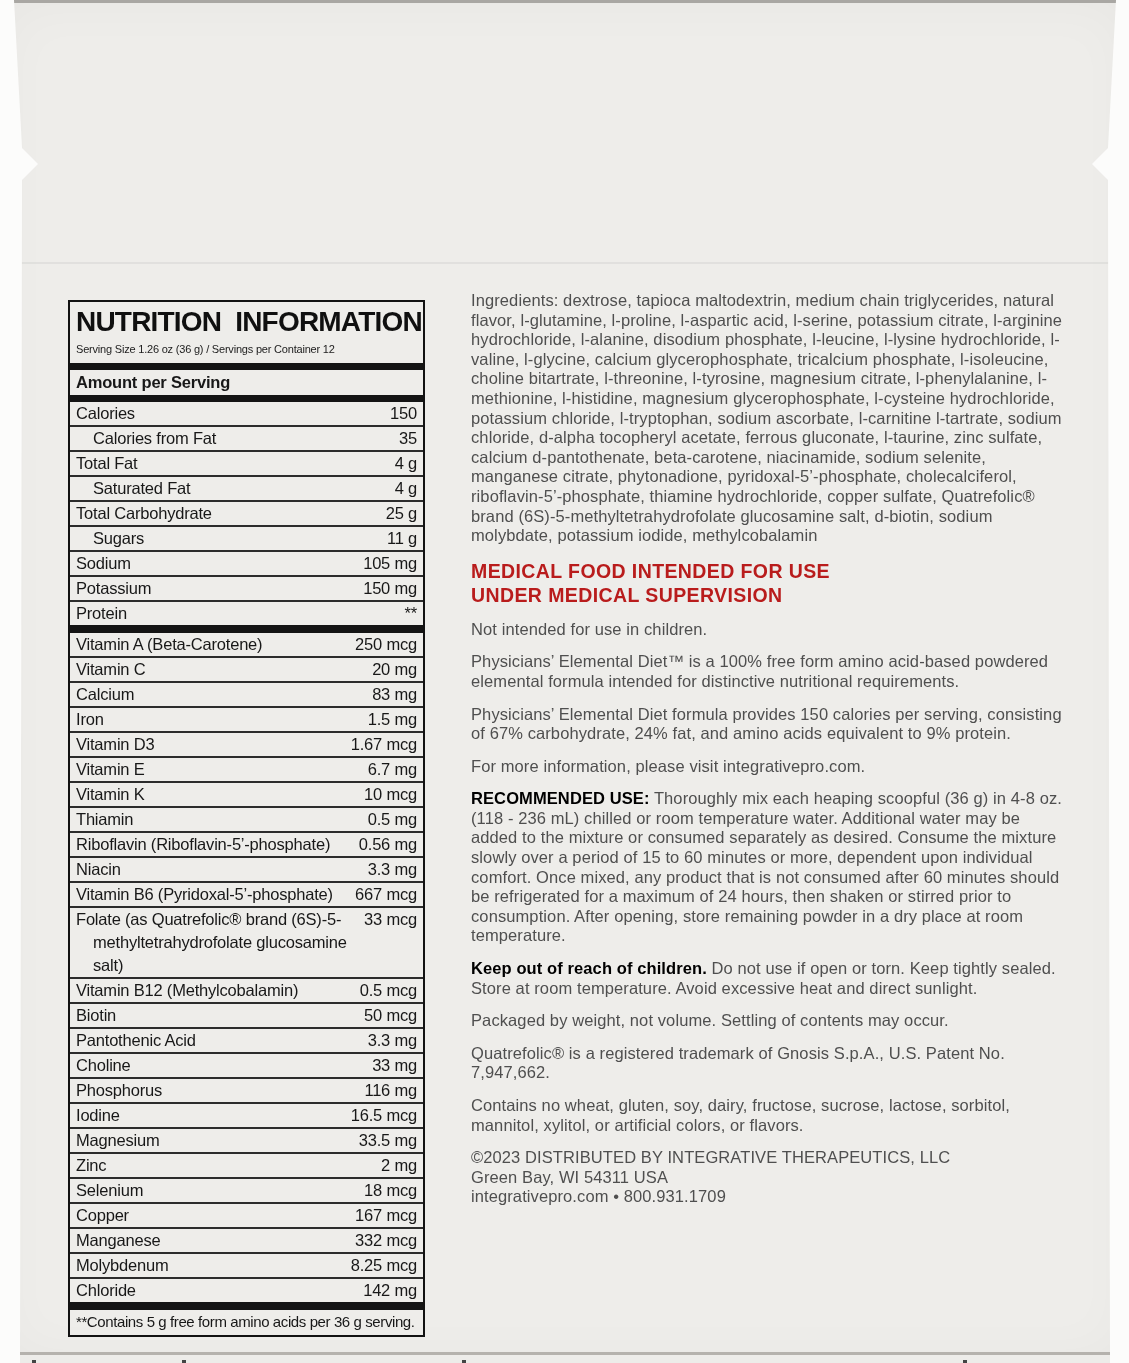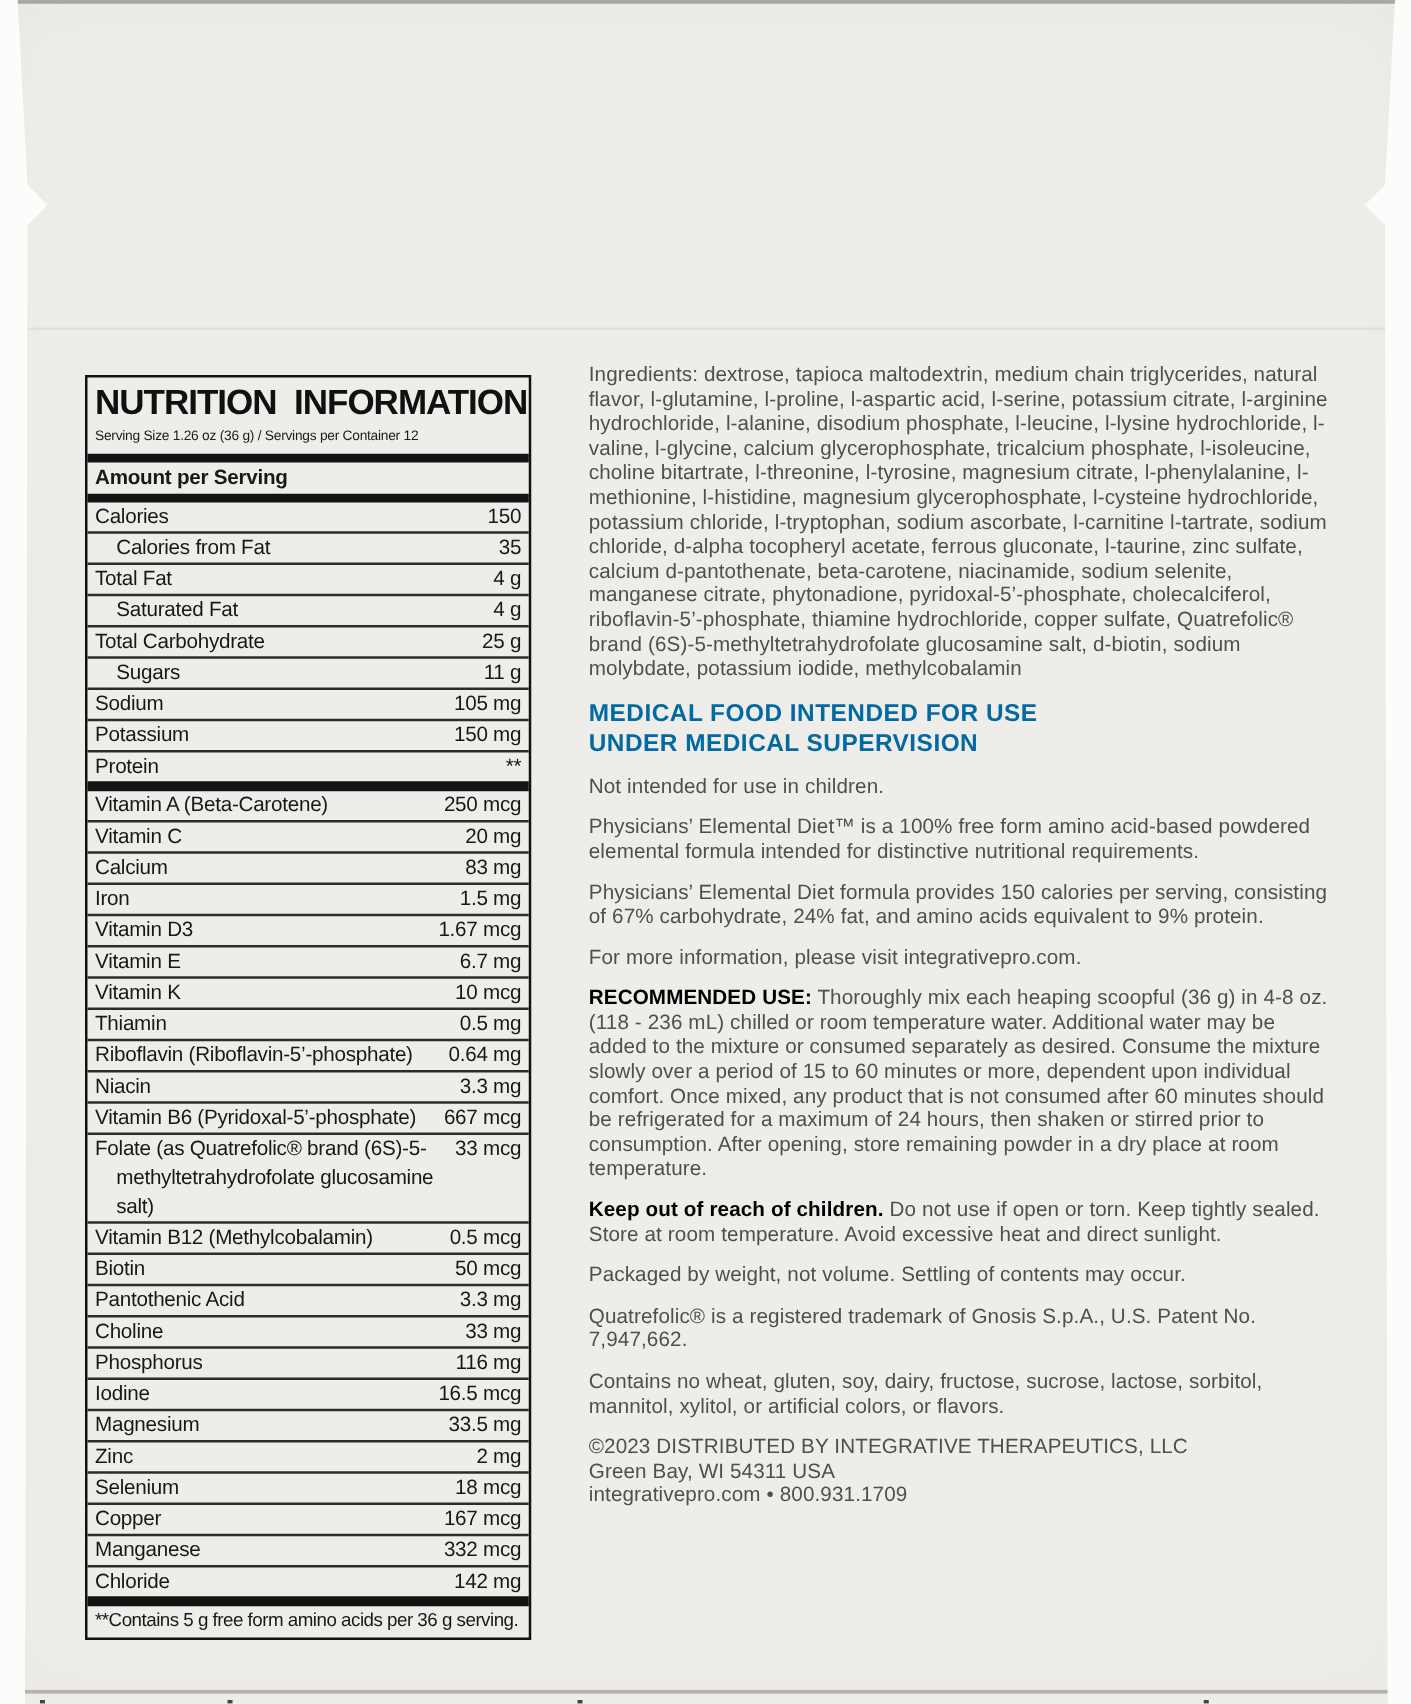--- a/index.html
+++ b/index.html
@@ -56,21 +56,21 @@
   .row .val { margin-left:8px; white-space:nowrap; }
   .nt-foot { font-size:15px; line-height:19px; padding:2px 6px 4px; letter-spacing:-0.4px; }
 
   
   .right {
     position:absolute; left:471px; top:291px; width:597px;
     color:#4f4f4f; font-size:16.5px; line-height:19.6px; letter-spacing:0.1px;
   }
   .right p { margin:0 0 13px; }
   .r-heading {
-    font-weight:bold; color:#0369a1;
+    font-weight:bold; color:#b91c1c;
     font-size:19.5px; line-height:24px; letter-spacing:0.4px;
     margin:3px 0 13px; white-space:pre-line;
   }
   .lead { font-weight:bold; color:#000000; }
   .footer-block { white-space:pre-line; margin-top:16px; }
 </style>
 </head>
 <body>
 
 <div class="pouch">
@@ -157,21 +157,21 @@
       <div class="row">
         <span class="lbl">Vitamin K</span>
         <span class="val">10 mcg</span>
       </div>
       <div class="row">
         <span class="lbl">Thiamin</span>
         <span class="val">0.5 mg</span>
       </div>
       <div class="row">
         <span class="lbl">Riboflavin (Riboflavin-5’-phosphate)</span>
-        <span class="val">0.64 mg</span>
+        <span class="val">0.56 mg</span>
       </div>
       <div class="row">
         <span class="lbl">Niacin</span>
         <span class="val">3.3 mg</span>
       </div>
       <div class="row">
         <span class="lbl">Vitamin B6 (Pyridoxal-5’-phosphate)</span>
         <span class="val">667 mcg</span>
       </div>
       <div class="row">
@@ -214,20 +214,24 @@
         <span class="lbl">Selenium</span>
         <span class="val">18 mcg</span>
       </div>
       <div class="row">
         <span class="lbl">Copper</span>
         <span class="val">167 mcg</span>
       </div>
       <div class="row">
         <span class="lbl">Manganese</span>
         <span class="val">332 mcg</span>
+      </div>
+      <div class="row">
+        <span class="lbl">Molybdenum</span>
+        <span class="val">8.25 mcg</span>
       </div>
       <div class="row">
         <span class="lbl">Chloride</span>
         <span class="val">142 mg</span>
       </div>
     </div>
   <div class="bar thick"></div>
   <div class="nt-foot">**Contains 5 g free form amino acids per 36 g serving.</div>
 </div>
 

